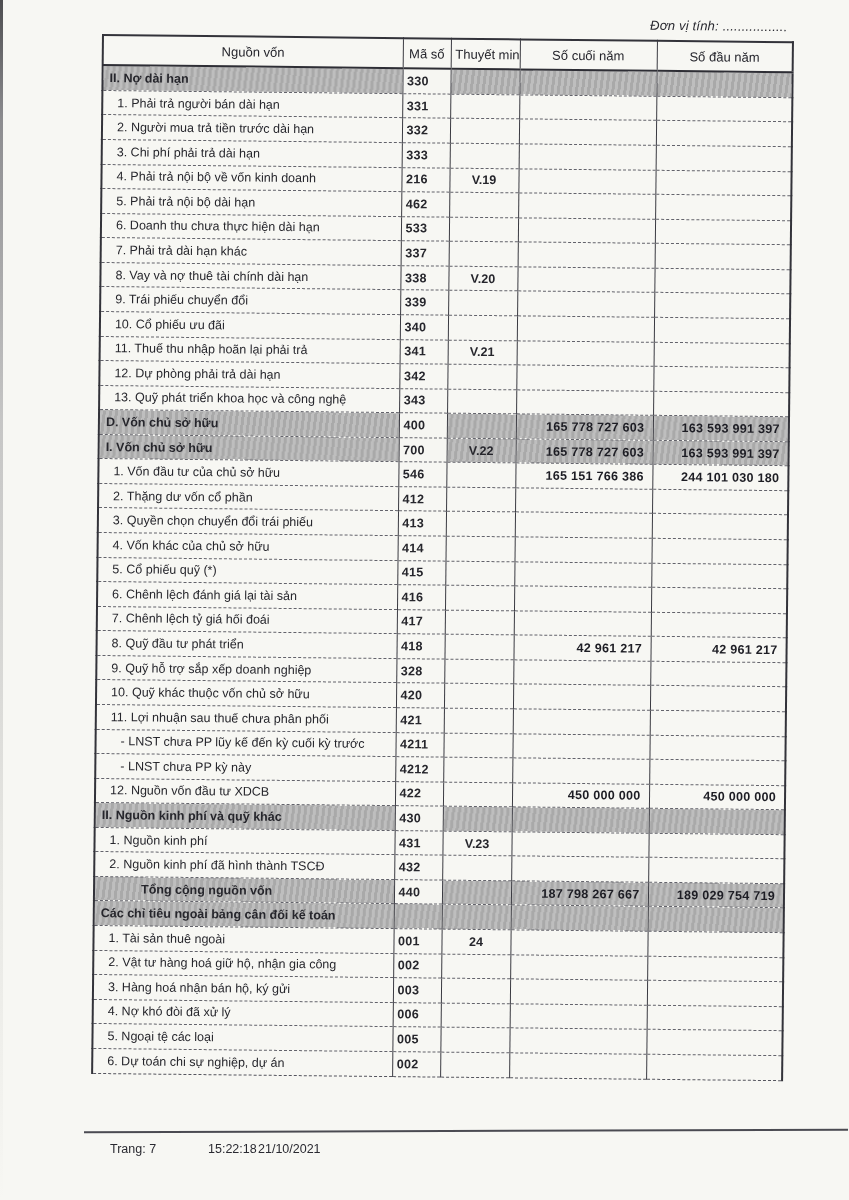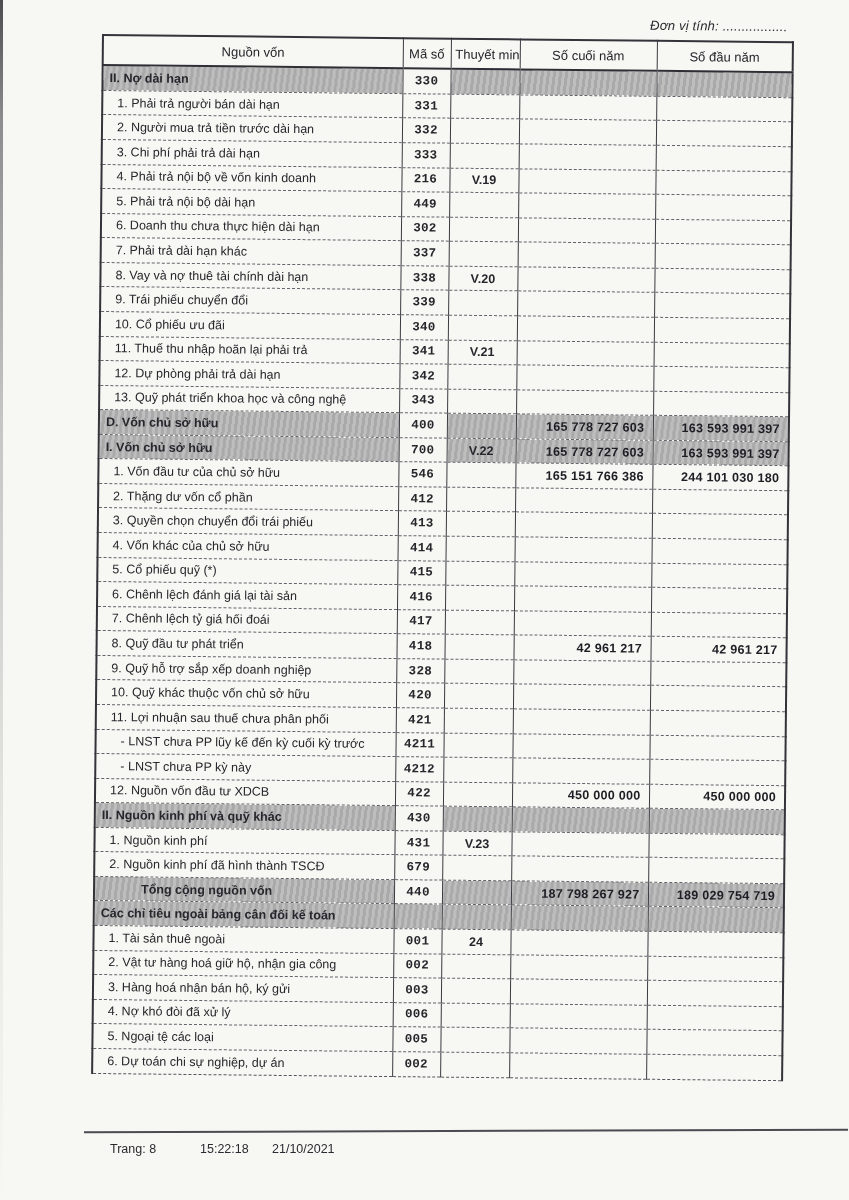--- a/index.html
+++ b/index.html
@@ -49,21 +49,21 @@
     font-weight:400;font-size:13px;text-align:center;
     border-bottom:2px solid #2e2e35;
     color:#25252c;
   }
   tbody td{
     border-top:1px dashed #63636b;
     font-size:12.5px;height:auto;
   }
   tbody tr:first-child td{border-top:none;}
   td.cl{text-align:left;padding-left:14px;}
-  td.cc{text-align:center;font-weight:600;letter-spacing:.3px;font-family:Liberation Mono, monospace;}
+  td.cc{font-weight:600;letter-spacing:.3px;}
   td.cn{text-align:center;font-weight:600;}
   td.cv{text-align:right;padding-right:8px;font-weight:600;letter-spacing:.3px;color:#1d1d24;}
   tr.row-sub td.cl{padding-left:24px;}
   tr.row-section td.cl{padding-left:6px;font-weight:700;}
   tr.row-total td.cl{padding-left:46px;font-weight:700;}
   tr.row-band td.cl{padding-left:6px;font-weight:700;}
   
   tr.row-section td, tr.row-total td, tr.row-band td{
     background-color:#b2b2b2;
     background-image:repeating-linear-gradient(97deg,rgba(255,255,255,.16) 0 3px,rgba(0,0,0,.05) 3px 6px);
@@ -71,22 +71,22 @@
   tr.row-section td.cc, tr.row-total td.cc{
     background:#f6f6f2;
   }
   .footer-line{
     position:absolute;left:84px;top:1130px;width:764px;
     border-top:2px solid #4b4b52;
     transform:rotate(-0.2deg);
   }
   .footer-text{position:absolute;top:1142px;left:0;width:849px;font-size:12.5px;color:#2a2a31;}
   .footer-text .f-page{position:absolute;left:110px;}
-  .footer-text .f-time{position:absolute;left:200px;}
-  .footer-text .f-date{position:absolute;left:272px;}
+  .footer-text .f-time{position:absolute;left:208px;}
+  .footer-text .f-date{position:absolute;left:258px;}
 </style>
 </head>
 <body>
 
 <div class="scan-edge"></div>
 
 <div class="content">
   <div class="unit-line">Đơn vị tính: .................</div>
 
   <table class="sheet">
@@ -137,28 +137,28 @@
         </tr>
         <tr class="row-item">
           <td class="cl">4. Phải trả nội bộ về vốn kinh doanh</td>
           <td class="cc">216</td>
           <td class="cn">V.19</td>
           <td class="cv"></td>
           <td class="cv"></td>
         </tr>
         <tr class="row-item">
           <td class="cl">5. Phải trả nội bộ dài hạn</td>
-          <td class="cc">449</td>
+          <td class="cc">462</td>
           <td class="cn"></td>
           <td class="cv"></td>
           <td class="cv"></td>
         </tr>
         <tr class="row-item">
           <td class="cl">6. Doanh thu chưa thực hiện dài hạn</td>
-          <td class="cc">302</td>
+          <td class="cc">533</td>
           <td class="cn"></td>
           <td class="cv"></td>
           <td class="cv"></td>
         </tr>
         <tr class="row-item">
           <td class="cl">7. Phải trả dài hạn khác</td>
           <td class="cc">337</td>
           <td class="cn"></td>
           <td class="cv"></td>
           <td class="cv"></td>
@@ -326,30 +326,30 @@
         </tr>
         <tr class="row-item">
           <td class="cl">1. Nguồn kinh phí</td>
           <td class="cc">431</td>
           <td class="cn">V.23</td>
           <td class="cv"></td>
           <td class="cv"></td>
         </tr>
         <tr class="row-item">
           <td class="cl">2. Nguồn kinh phí đã hình thành TSCĐ</td>
-          <td class="cc">679</td>
+          <td class="cc">432</td>
           <td class="cn"></td>
           <td class="cv"></td>
           <td class="cv"></td>
         </tr>
         <tr class="row-total">
           <td class="cl">Tổng cộng nguồn vốn</td>
           <td class="cc">440</td>
           <td class="cn"></td>
-          <td class="cv">187 798 267 927</td>
+          <td class="cv">187 798 267 667</td>
           <td class="cv">189 029 754 719</td>
         </tr>
         <tr class="row-band">
           <td class="cl">Các chỉ tiêu ngoài bảng cân đối kế toán</td>
           <td class="cc"></td>
           <td class="cn"></td>
           <td class="cv"></td>
           <td class="cv"></td>
         </tr>
         <tr class="row-item">
@@ -393,16 +393,16 @@
           <td class="cn"></td>
           <td class="cv"></td>
           <td class="cv"></td>
         </tr>
       </tbody>
   </table>
 </div>
 
 <div class="footer-line"></div>
 <div class="footer-text">
-  <span class="f-page">Trang: 8</span>
+  <span class="f-page">Trang: 7</span>
   <span class="f-time">15:22:18</span>
   <span class="f-date">21/10/2021</span>
 </div>
 
 </body></html>

